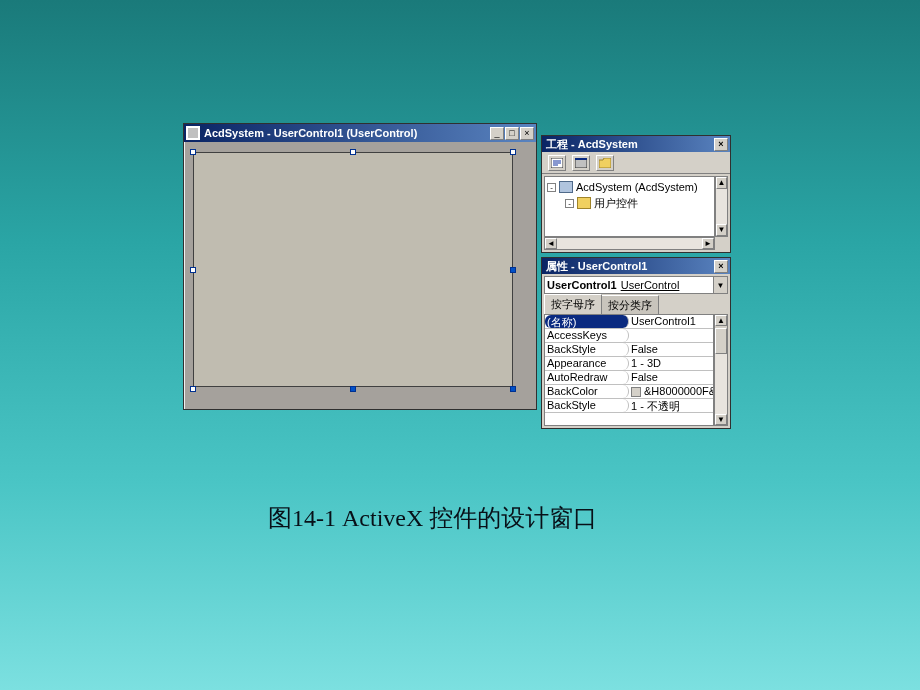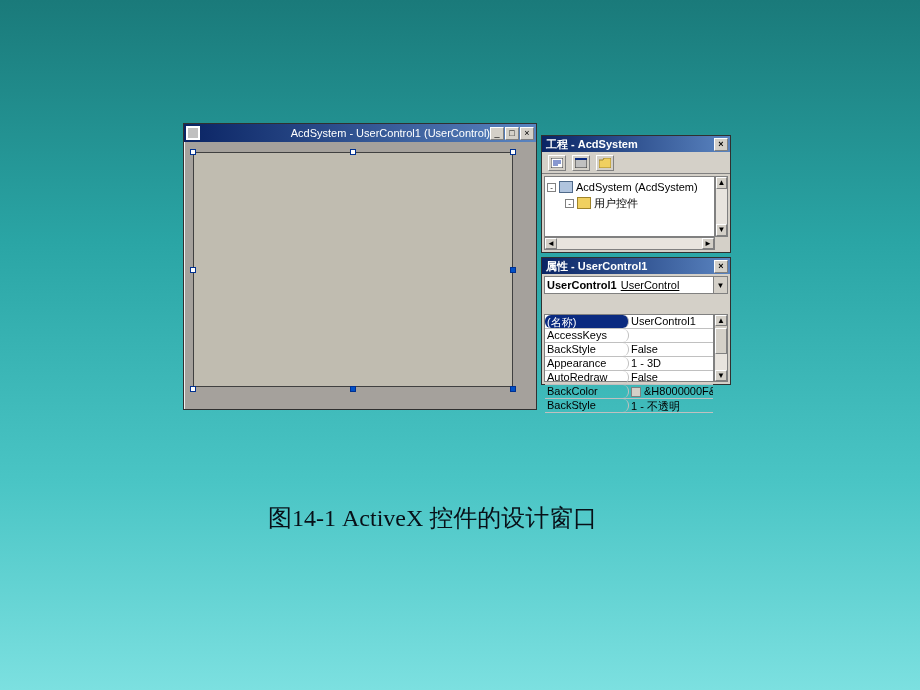--- a/index.html
+++ b/index.html
@@ -28,21 +28,21 @@
       padding: 0 2px;
     }
     .titlebar .ticon {
       width: 14px; height: 14px; background: #fff; margin-right: 4px;
       display: inline-block; position: relative;
     }
     .titlebar .ticon::after {
       content: ""; position: absolute; left: 2px; top: 2px; right: 2px; bottom: 2px;
       background: #c0c0c0;
     }
-    .titlebar .title-text { font-weight: normal; flex: 1; white-space: nowrap; overflow: hidden; text-align: right; }
+    .titlebar .title-text { font-weight: bold; flex: 1; white-space: nowrap; overflow: hidden; }
     .winbtns { display: flex; gap: 1px; }
     .winbtn {
       width: 14px; height: 13px; background: #d4d0c8;
       border: 1px solid #808080; border-top-color: #fff; border-left-color: #fff;
       font-size: 9px; line-height: 10px; text-align: center; color: #000;
       cursor: pointer;
     }
     .designer-canvas-area {
       position: absolute; left: 3px; top: 22px; right: 3px; bottom: 3px;
       background: #a5a19c;
@@ -114,21 +114,21 @@
     .hscroll, .vscroll { position: absolute; background: #d4d0c8; }
     .hscroll { left: 2px; right: 15px; bottom: 2px; height: 13px; border: 1px solid #808080; display: flex; }
     .vscroll { top: 40px; right: 2px; bottom: 15px; width: 13px; border: 1px solid #808080; display: flex; flex-direction: column; }
     .sbtn { background: #d4d0c8; border: 1px solid #fff; border-right-color:#808080; border-bottom-color:#808080;
       font-size: 8px; text-align: center; line-height: 9px; cursor: pointer; }
     .hscroll .sbtn { width: 12px; height: 11px; }
     .vscroll .sbtn { width: 11px; height: 12px; }
     .strack { flex:1; background: #e8e4de; }
 
     
-    .props-panel { left: 358px; top: 122px; width: 190px; height: 128px; }
+    .props-panel { left: 358px; top: 122px; width: 190px; height: 172px; }
     .combo {
       position: absolute; left: 2px; top: 18px; right: 2px; height: 18px;
       display: flex; background: #fff; border: 1px solid #808080; align-items: center;
     }
     .combo .bold { font-weight: bold; padding-left: 2px; }
     .combo .plain { padding-left: 4px; text-decoration: underline; }
     .combo .drop { width: 14px; height: 100%; background: #d4d0c8; border-left: 1px solid #808080;
       display:flex; align-items:center; justify-content:center; cursor:pointer; margin-left:auto; }
     .tabs { position: absolute; left: 2px; top: 38px; right: 2px; height: 18px; display: flex; align-items: flex-end; }
     .tab {
@@ -243,20 +243,24 @@
     <div class="ptitle">
       <span>属性 - UserControl1</span>
       <span class="spacer"></span>
       <div class="closex">×</div>
     </div>
     <div class="combo">
       <span class="bold">UserControl1</span>
       <span class="plain">UserControl</span>
       <div class="drop arrow">▼</div>
     </div>
+    <div class="tabs">
+      <div class="tab">按字母序</div>
+      <div class="tab inactive">按分类序</div>
+    </div>
     <div class="grid" id="props-grid">
         <div class="grid-row sel">
           <div class="k">(名称)</div>
           <div class="v">UserControl1</div>
         </div>
         <div class="grid-row">
           <div class="k">AccessKeys</div>
           <div class="v"></div>
         </div>
         <div class="grid-row">

